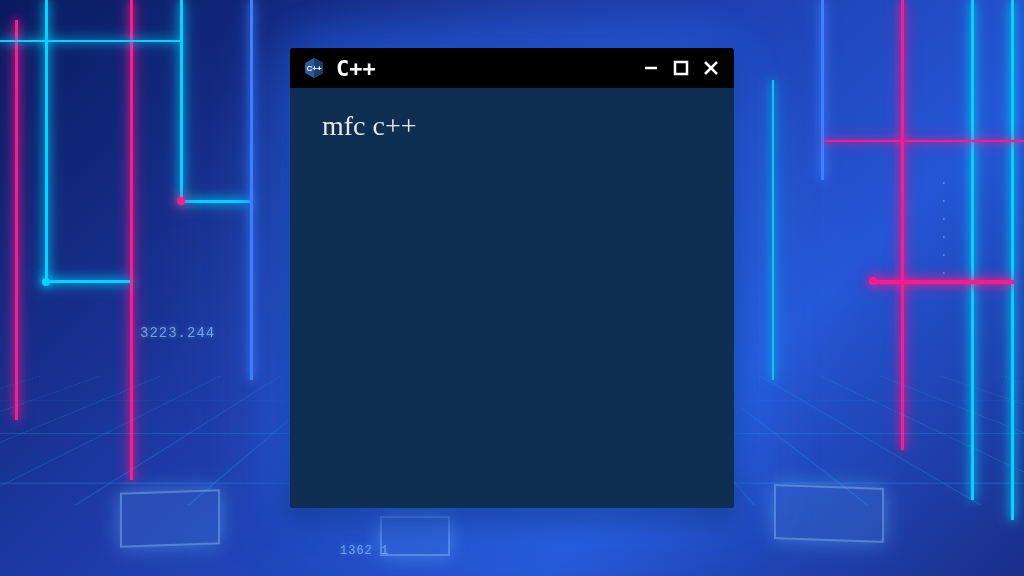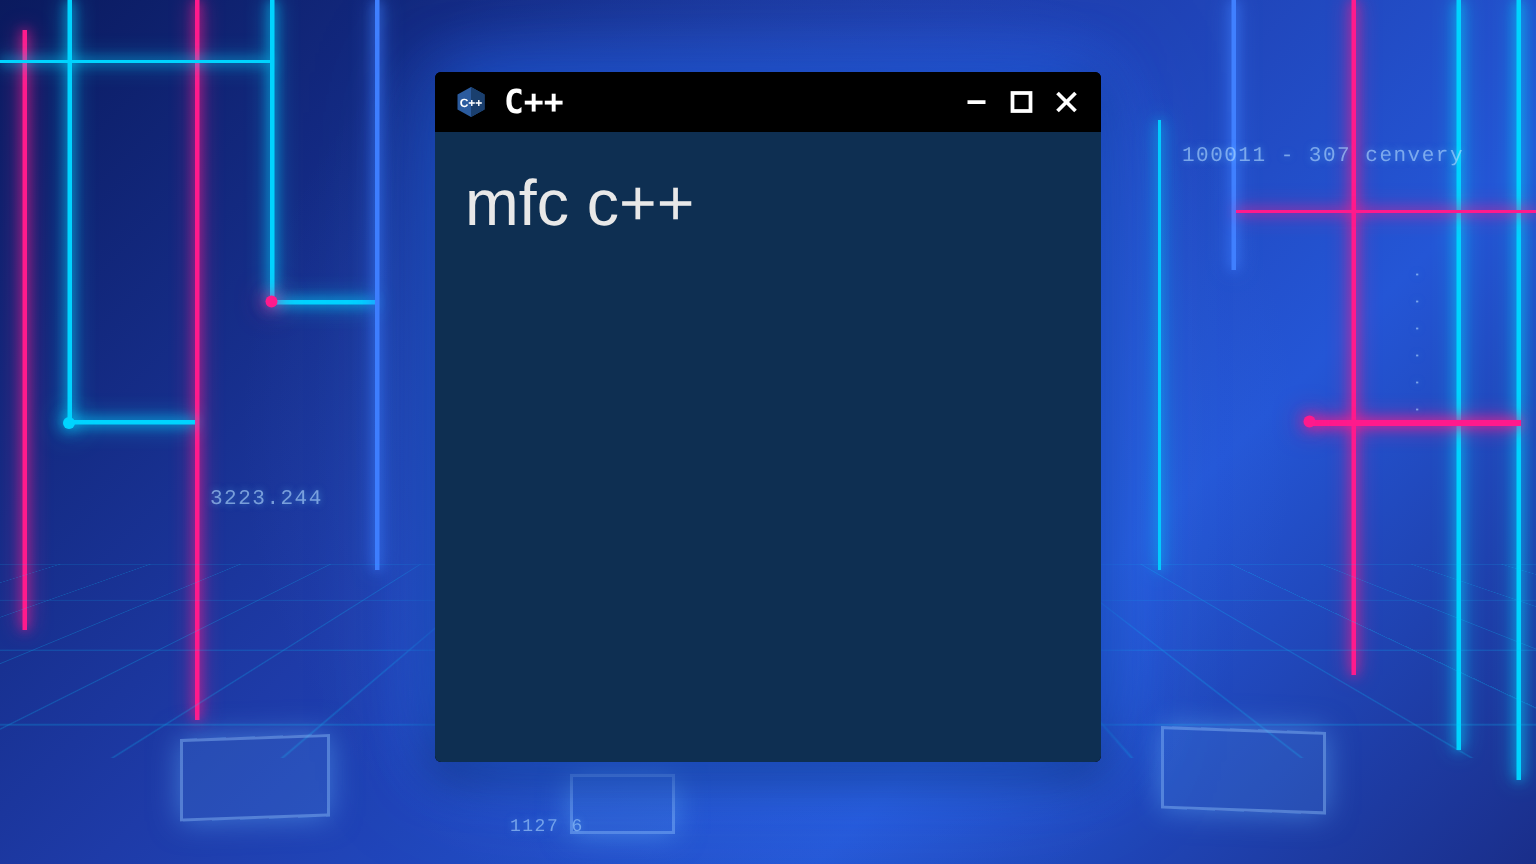--- a/index.html
+++ b/index.html
@@ -172,24 +172,24 @@
       cursor: pointer;
       font-size: 18px;
       font-weight: bold;
     }
     
     .ctrl-btn svg { width: 16px; height: 16px; stroke: #fff; stroke-width: 2.5; fill: none; }
     
     .terminal-body {
       flex: 1;
       background: #0e2f52;
-      padding: 18px 20px;
+      padding: 18px 32px;
       color: #e8e8e8;
-      font-size: 43px;
-      font-family: Liberation Sans, sans-serif;
+      font-size: 28px;
+      font-family: Liberation Serif, serif;
       line-height: 1.4;
       white-space: pre;
     }
   </style>
 </head>
 <body>
 
 <div class="background">
   <div class="bg-glow"></div>
 
@@ -208,23 +208,22 @@
   <div class="neon-line cyan r6"></div>
 
   <div class="neon-line cyan h1"></div>
   <div class="neon-line pink h2"></div>
   <div class="neon-line cyan h3"></div>
 
   <div class="node cyan n1"></div>
   <div class="node pink n2"></div>
   <div class="node pink n3"></div>
 
-  <div class="bg-label lbl1">100011 - 307  cenvery</div>
   <div class="bg-label lbl2">3223.244</div>
-  <div class="bg-label lbl3">1127 6</div>
+  <div class="bg-label lbl3">1362 1</div>
   <div class="bg-label lbl4">· · · · · ·</div>
 
   <div class="floor"></div>
   <div class="floor-tile tile1"></div>
   <div class="floor-tile tile2"></div>
   <div class="floor-tile tile3"></div>
 </div>
 
 <div class="window">
   <div class="titlebar">

